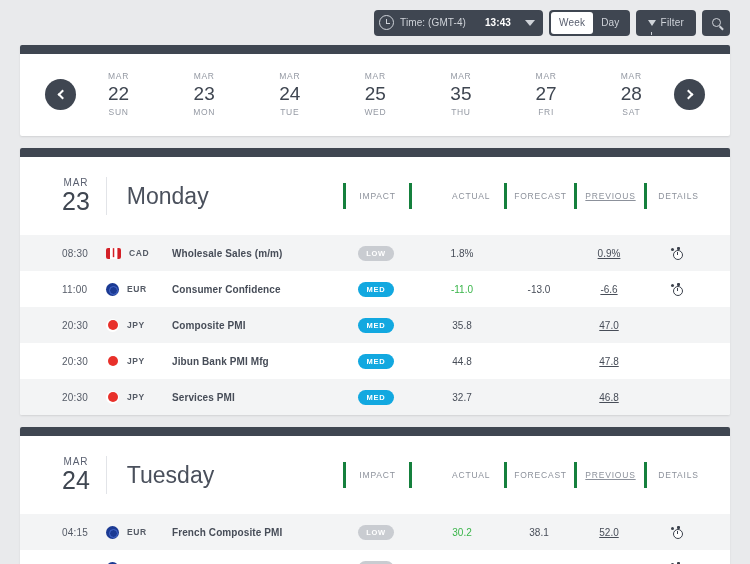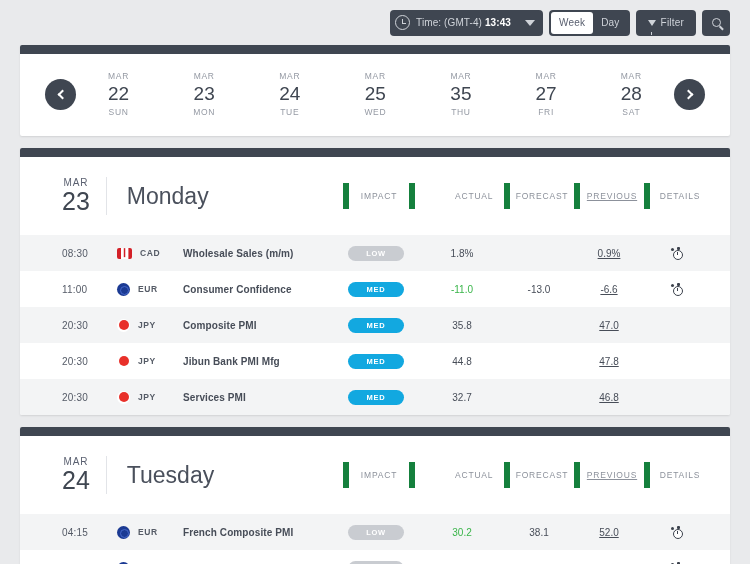--- a/index.html
+++ b/index.html
@@ -44,21 +44,21 @@
     width: 1.3px; height: 4.5px;
     background: #cfd3d9;
   }
   .clock-ico::after {
     content: ""; position: absolute;
     left: 6px; top: 6.6px;
     width: 4px; height: 1.3px;
     background: #cfd3d9;
   }
   .time-txt { white-space: nowrap; letter-spacing: .1px; }
-  .time-txt b { color: #fff; font-weight: bold; }
+  .time-txt b { color: #fff; font-weight: bold; margin-left: 16px; }
   .caret-dn {
     width: 0; height: 0;
     border-left: 5px solid transparent;
     border-right: 5px solid transparent;
     border-top: 6px solid #cfd3d9;
     margin-left: 8px; margin-right: 2px;
   }
 
   .seg {
     display: flex; align-items: center;
@@ -178,41 +178,41 @@
     font-size: 23px; color: #4a505c;
     font-weight: normal;
     padding-left: 20px;
     flex: 1;
   }
   .colheads { display: flex; align-items: center; }
   .colhead {
     font-size: 8.5px; color: #8c919b;
     letter-spacing: .8px;
     text-align: center;
-    border-left: 6px solid #15803d;
+    border-left: 3px solid #15803d;
     line-height: 26px;
     height: 26px;
   }
   .c-impact   { width: 66px; }
   .c-actual   { width: 66px; padding-left: 40px; }
   .c-forecast { width: 70px; margin-left: 29px; }
   .c-previous { width: 70px; text-decoration: underline; }
   .c-details  { width: 66px; }
 
   
   .row {
     display: flex; align-items: center;
     height: 36px;
     padding-left: 42px;
     padding-right: 20px;
     font-size: 10px;
     color: #4a505c;
   }
   .row.alt { background: #f3f4f5; }
-  .r-time { width: 55px; color: #545a66; letter-spacing: .2px; }
+  .r-time { width: 44px; color: #545a66; letter-spacing: .2px; }
   .r-cur  { width: 66px; display: flex; align-items: center; gap: 8px; }
   .flag {
     width: 13px; height: 13px; border-radius: 50%;
     flex: 0 0 auto; position: relative; overflow: hidden;
   }
   .flag-eur { background: #1b3a93; }
   .flag-eur::after {
     content: ""; position: absolute; left: 3px; top: 3px;
     width: 7px; height: 7px; border-radius: 50%;
     border: 1.4px solid #4466c8;
@@ -244,21 +244,21 @@
 
   .cell { text-align: center; font-size: 10px; color: #474d58; }
   .cell.green { color: #3ab54a; }
 
   .badge {
     display: inline-block;
     font-size: 7.5px; color: #fff;
     letter-spacing: .7px;
     border-radius: 9px;
     padding: 3px 0 3px 0;
-    width: 56px;
+    width: 36px;
     text-align: center;
     font-weight: bold;
   }
   .badge.low  { background: #c9ccd1; }
   .badge.med  { background: #12a8e0; }
 
   .stopwatch {
     display: inline-block;
     width: 13px; height: 13px;
     position: relative;

